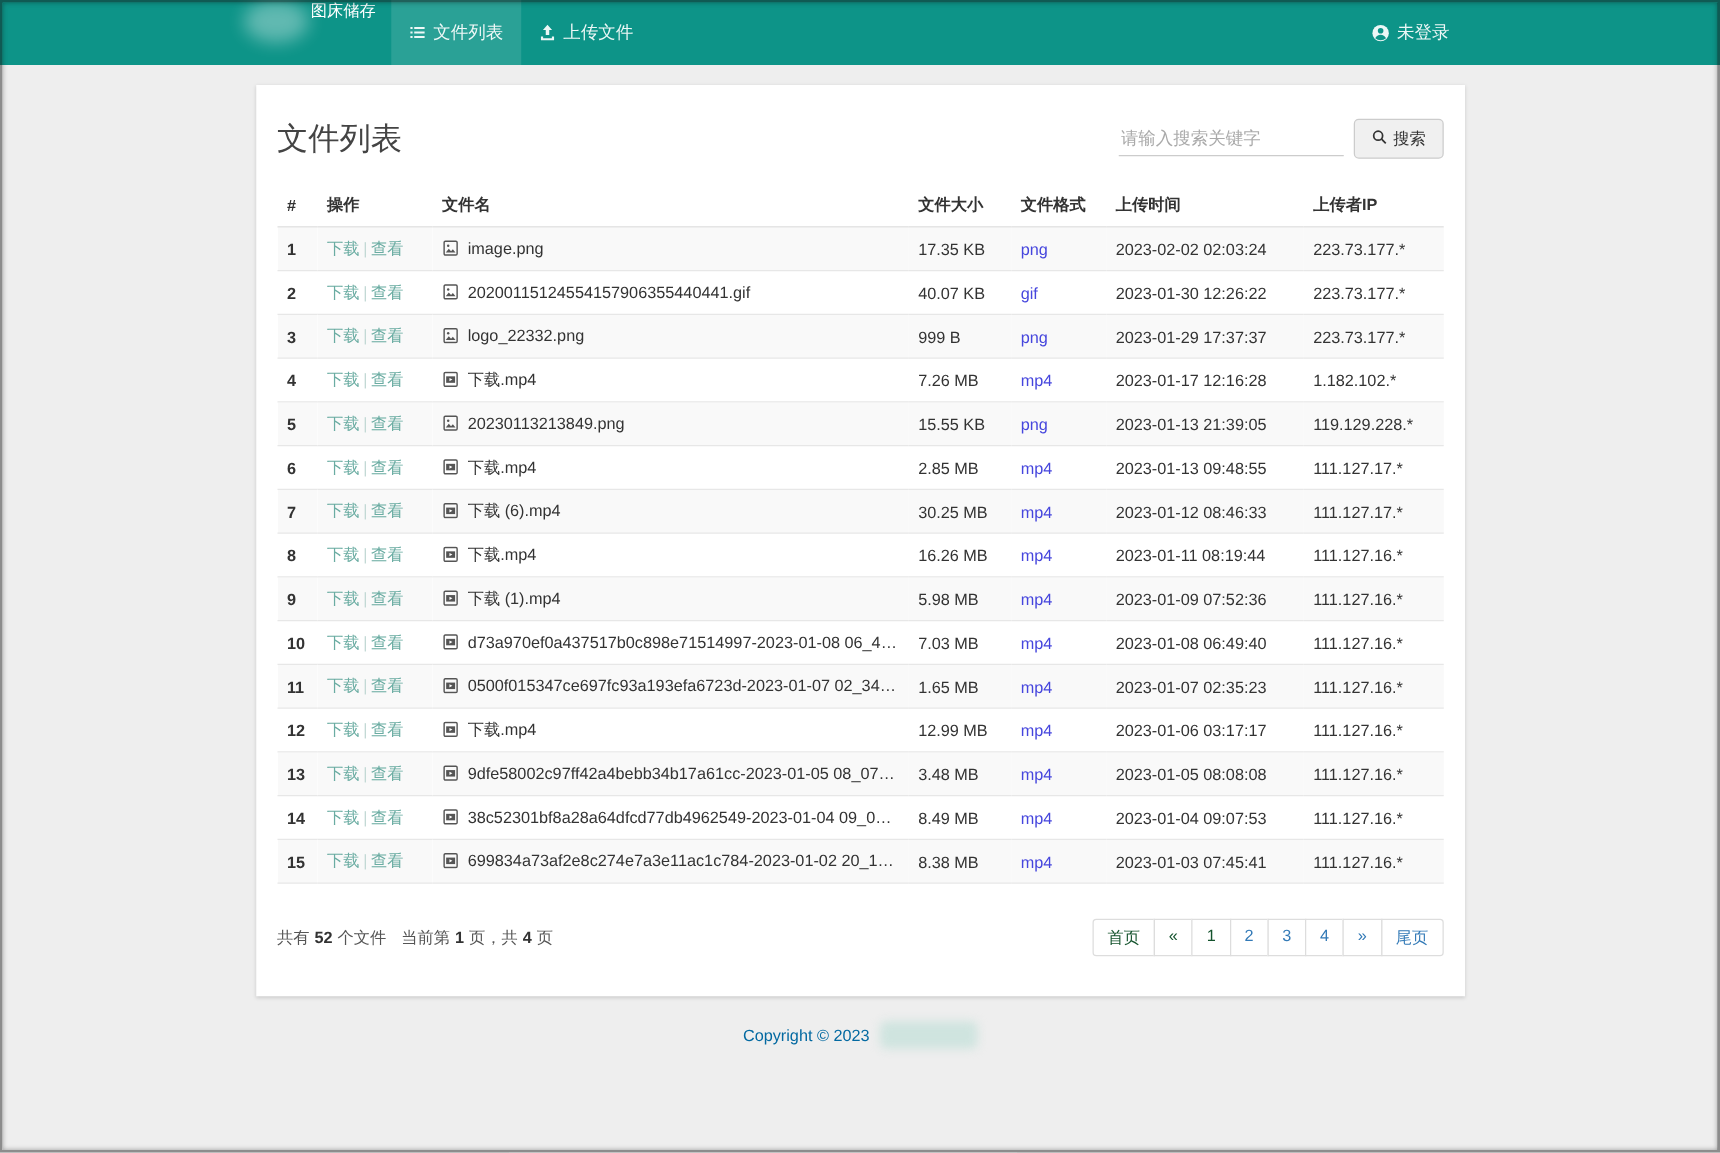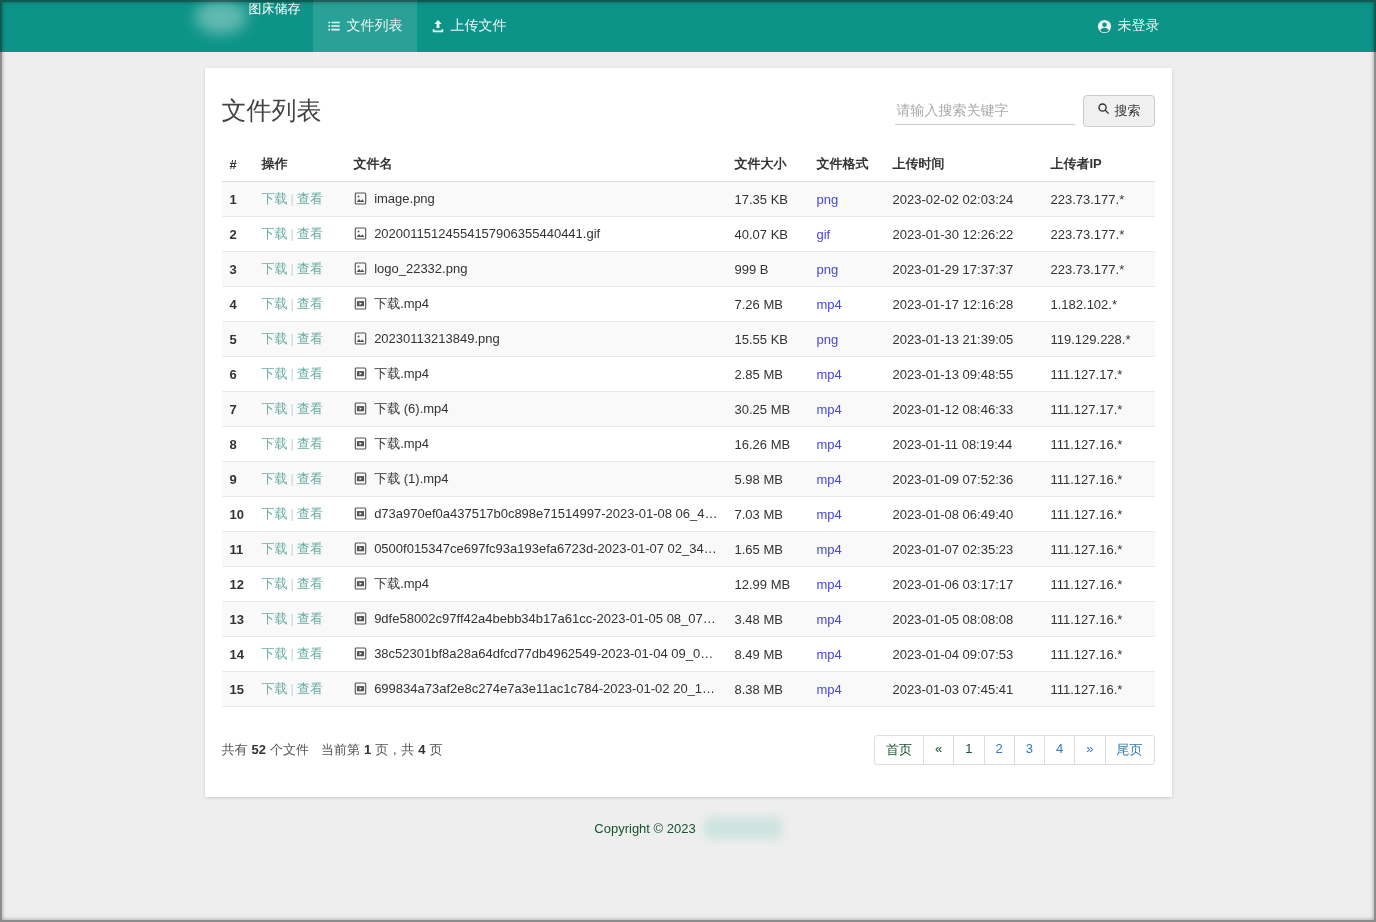--- a/index.html
+++ b/index.html
@@ -52,21 +52,21 @@
   .page-title { font-size: 25px; font-weight: 400; color: #444; }
   .search-box { display: flex; align-items: center; gap: 8px; }
   .search-input {
     width: 180px; border: none; border-bottom: 1px solid #ccc;
     font-size: 14px; padding: 6px 2px; outline: none;
     background: transparent; color: #0f766e;
     font-family: "Liberation Sans", "DejaVu Sans", sans-serif;
   }
   .search-input::placeholder { color: #aaa; }
   .search-btn {
-    display: inline-flex; align-items: flex-start; gap: 5px;
+    display: inline-flex; align-items: center; gap: 5px;
     background: #f0f0f0; border: 1px solid #ccc; border-radius: 4px;
     font-size: 13px; color: #333; padding: 6px 13px; cursor: pointer;
     font-family: "Liberation Sans", "DejaVu Sans", sans-serif;
   }
 
   
   table { width: 100%; border-collapse: collapse; font-size: 13px; table-layout: fixed; }
   th { text-align: left; font-weight: bold; color: #333; padding: 8px; border-bottom: 1px solid #ddd; }
   td { padding: 8px; border-bottom: 1px solid #e7e7e7; overflow: hidden; white-space: nowrap; text-overflow: ellipsis; }
   tbody tr:nth-child(odd) { background: #f9f9f9; }
@@ -94,21 +94,21 @@
     display: inline-block; padding: 5px 11px; font-size: 13px;
     background: #fff; border: 1px solid #ddd; margin-left: -1px;
     text-decoration: none; cursor: pointer; color: #337ab7;
   }
   .page-btn:first-child { border-radius: 3px 0 0 3px; margin-left: 0; }
   .page-btn:last-child { border-radius: 0 3px 3px 0; }
   .page-btn.disabled, .page-btn.current { color: #14532d; cursor: default; }
 
   
   .copyright {
-    margin-top: 20px; text-align: center; font-size: 13px; color: #14532d;
+    margin-top: 20px; text-align: center; font-size: 13px; color: #0369a1;
     display: flex; align-items: center; justify-content: center; gap: 8px;
   }
   .redacted-blob {
     display: inline-block; width: 78px; height: 22px;
     background: #cfe4df; border-radius: 5px; filter: blur(4px);
   }
 </style>
 </head>
 <body>
 

